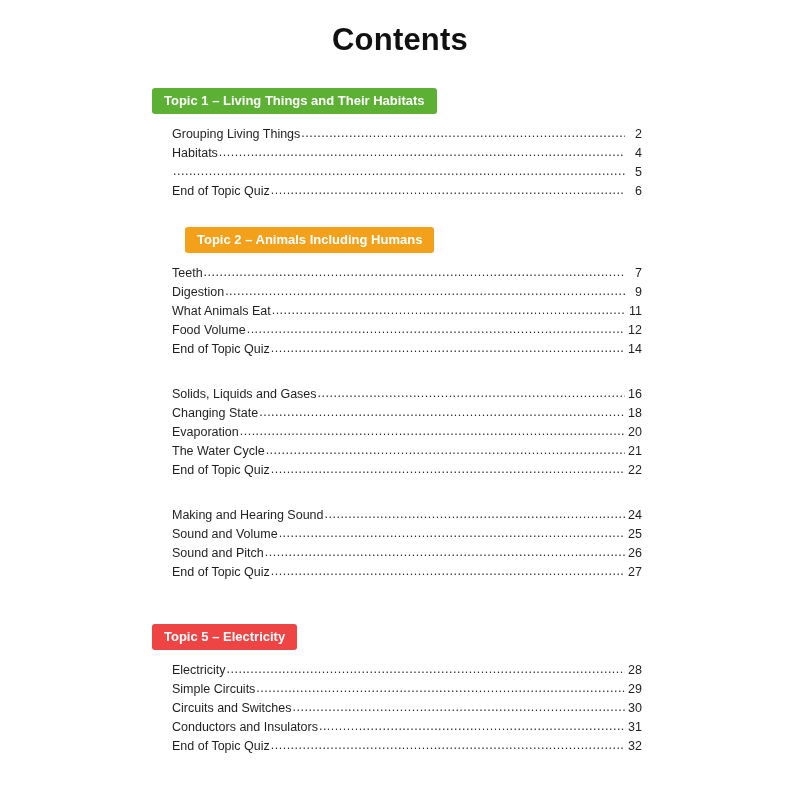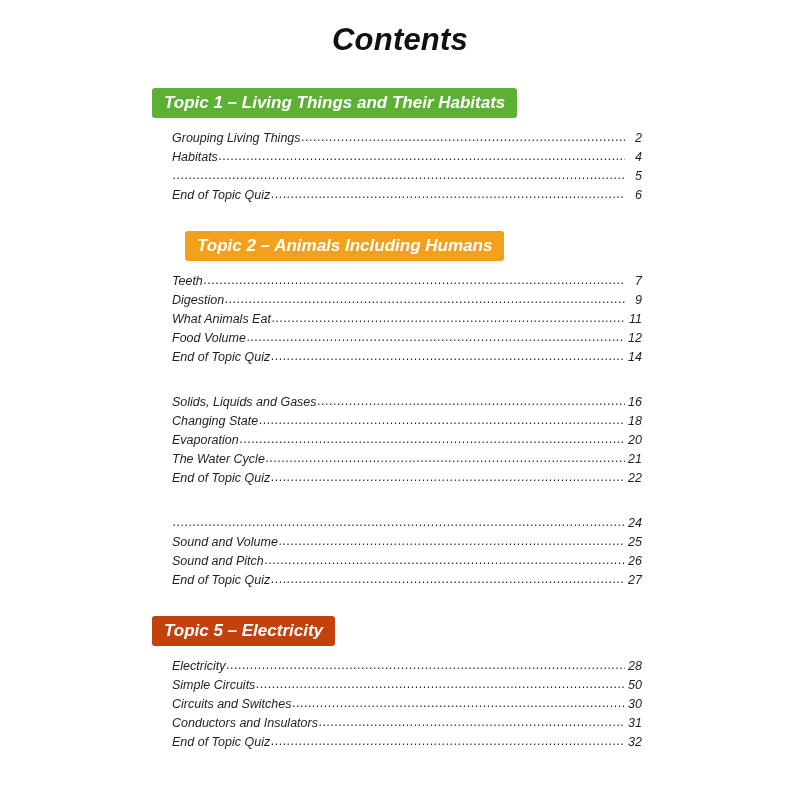--- a/index.html
+++ b/index.html
@@ -13,37 +13,36 @@
     font-family: "Liberation Sans", sans-serif;
     color: #1a1a1a;
     overflow: hidden;
   }
   .page {
     position: relative;
     width: 800px;
     height: 744px;
     box-sizing: border-box;
     padding: 22px 150px 16px 150px;
-    font-style: italic;
   }
   .page-title {
     text-align: center;
     font-size: 31px;
     font-weight: bold;
     letter-spacing: 0.2px;
     margin: 0 0 30px 0;
     color: #111111;
   }
   .topic-block {
     margin-bottom: 6px;
   }
   .topic-header {
     display: inline-block;
     color: #ffffff;
-    font-size: 17px;
+    font-size: 13px;
     font-weight: bold;
     padding: 6px 12px 7px 12px;
     border-radius: 3px;
     line-height: 1;
     margin-left: 2px;
   }
   .entries {
     margin-top: 11px;
     margin-bottom: 26px;
     padding-left: 22px;
@@ -152,49 +151,50 @@
             <span class="pg">21</span>
           </div>
           <div class="entry">
             <span class="etitle">End of Topic Quiz</span>
             <span class="dots">........................................................................................................................................................................................................................</span>
             <span class="pg">22</span>
           </div>
         </div></div>
       <div class="topic-block"><div class="entries">
           <div class="entry">
+            <span class="etitle">Making and Hearing Sound</span>
             <span class="dots">........................................................................................................................................................................................................................</span>
             <span class="pg">24</span>
           </div>
           <div class="entry">
             <span class="etitle">Sound and Volume</span>
             <span class="dots">........................................................................................................................................................................................................................</span>
             <span class="pg">25</span>
           </div>
           <div class="entry">
             <span class="etitle">Sound and Pitch</span>
             <span class="dots">........................................................................................................................................................................................................................</span>
             <span class="pg">26</span>
           </div>
           <div class="entry">
             <span class="etitle">End of Topic Quiz</span>
             <span class="dots">........................................................................................................................................................................................................................</span>
             <span class="pg">27</span>
           </div>
         </div></div>
-      <div class="topic-block"><div class="topic-header" style="background: #c2410c;">Topic 5 – Electricity</div><div class="entries">
+      <div class="topic-block"><div class="topic-header" style="background: #ef4444; margin-top: 16px;">Topic 5 – Electricity</div><div class="entries">
           <div class="entry">
             <span class="etitle">Electricity</span>
             <span class="dots">........................................................................................................................................................................................................................</span>
             <span class="pg">28</span>
           </div>
           <div class="entry">
             <span class="etitle">Simple Circuits</span>
             <span class="dots">........................................................................................................................................................................................................................</span>
-            <span class="pg">50</span>
+            <span class="pg">29</span>
           </div>
           <div class="entry">
             <span class="etitle">Circuits and Switches</span>
             <span class="dots">........................................................................................................................................................................................................................</span>
             <span class="pg">30</span>
           </div>
           <div class="entry">
             <span class="etitle">Conductors and Insulators</span>
             <span class="dots">........................................................................................................................................................................................................................</span>
             <span class="pg">31</span>

